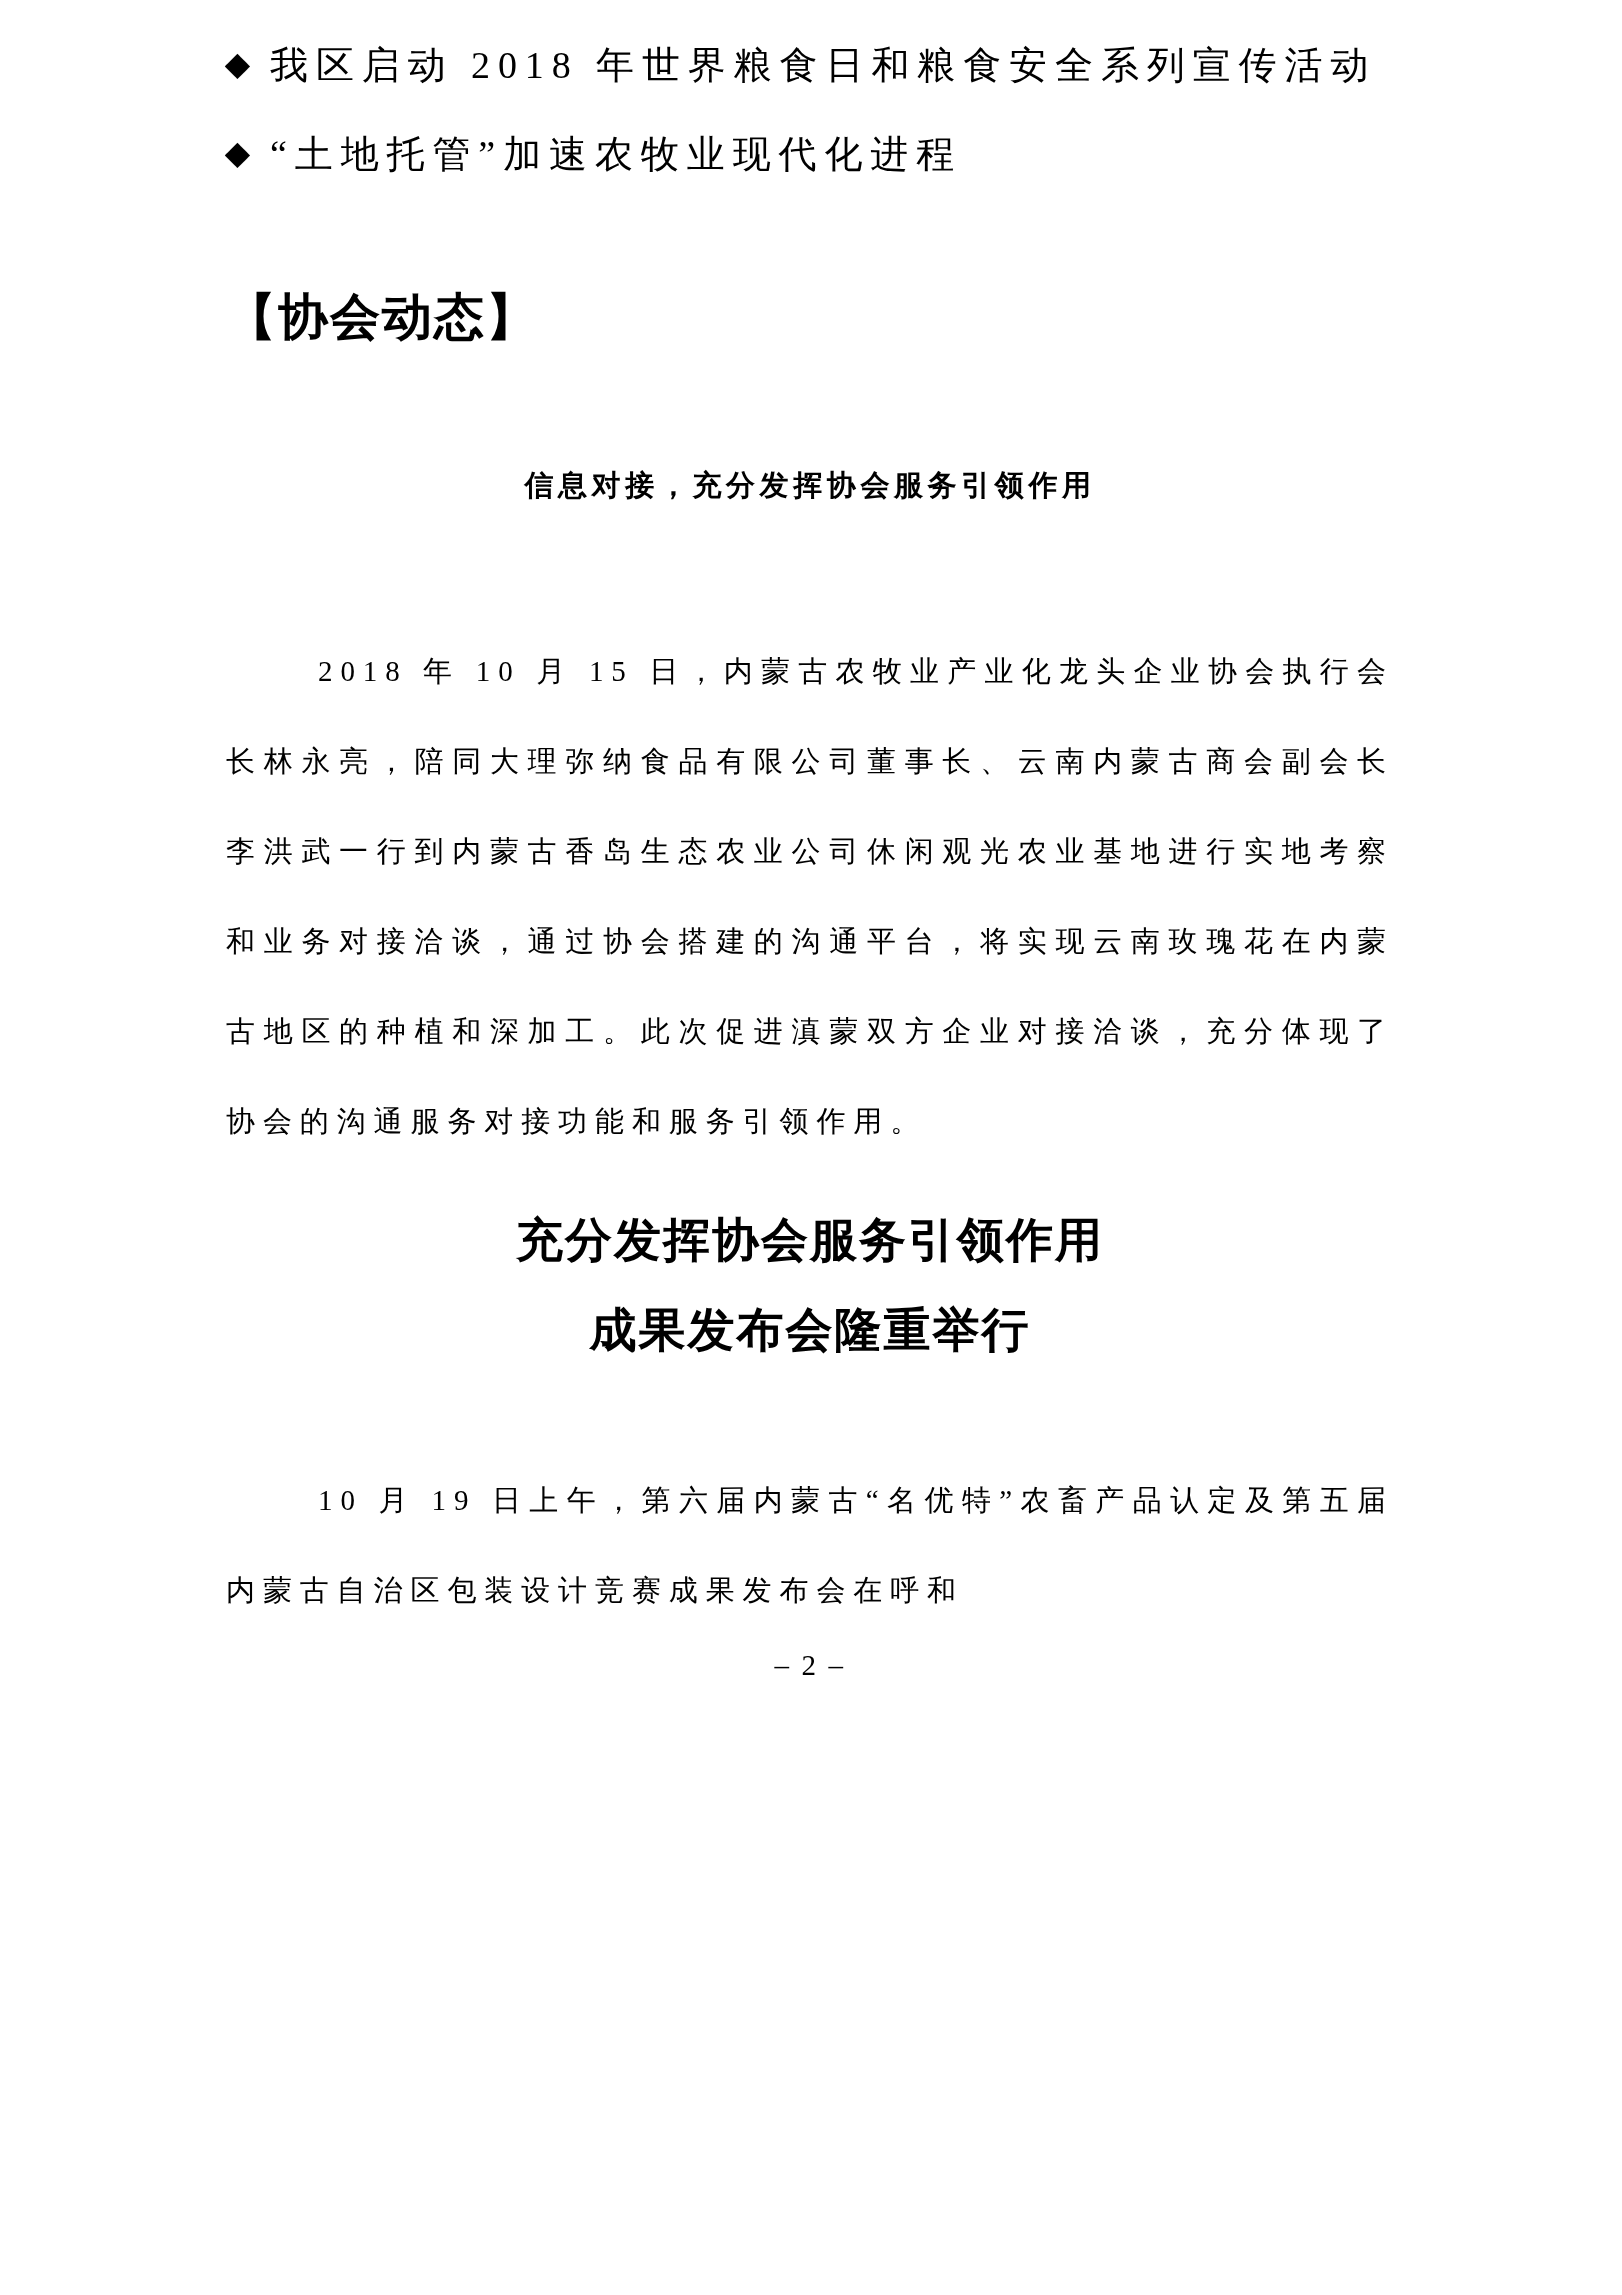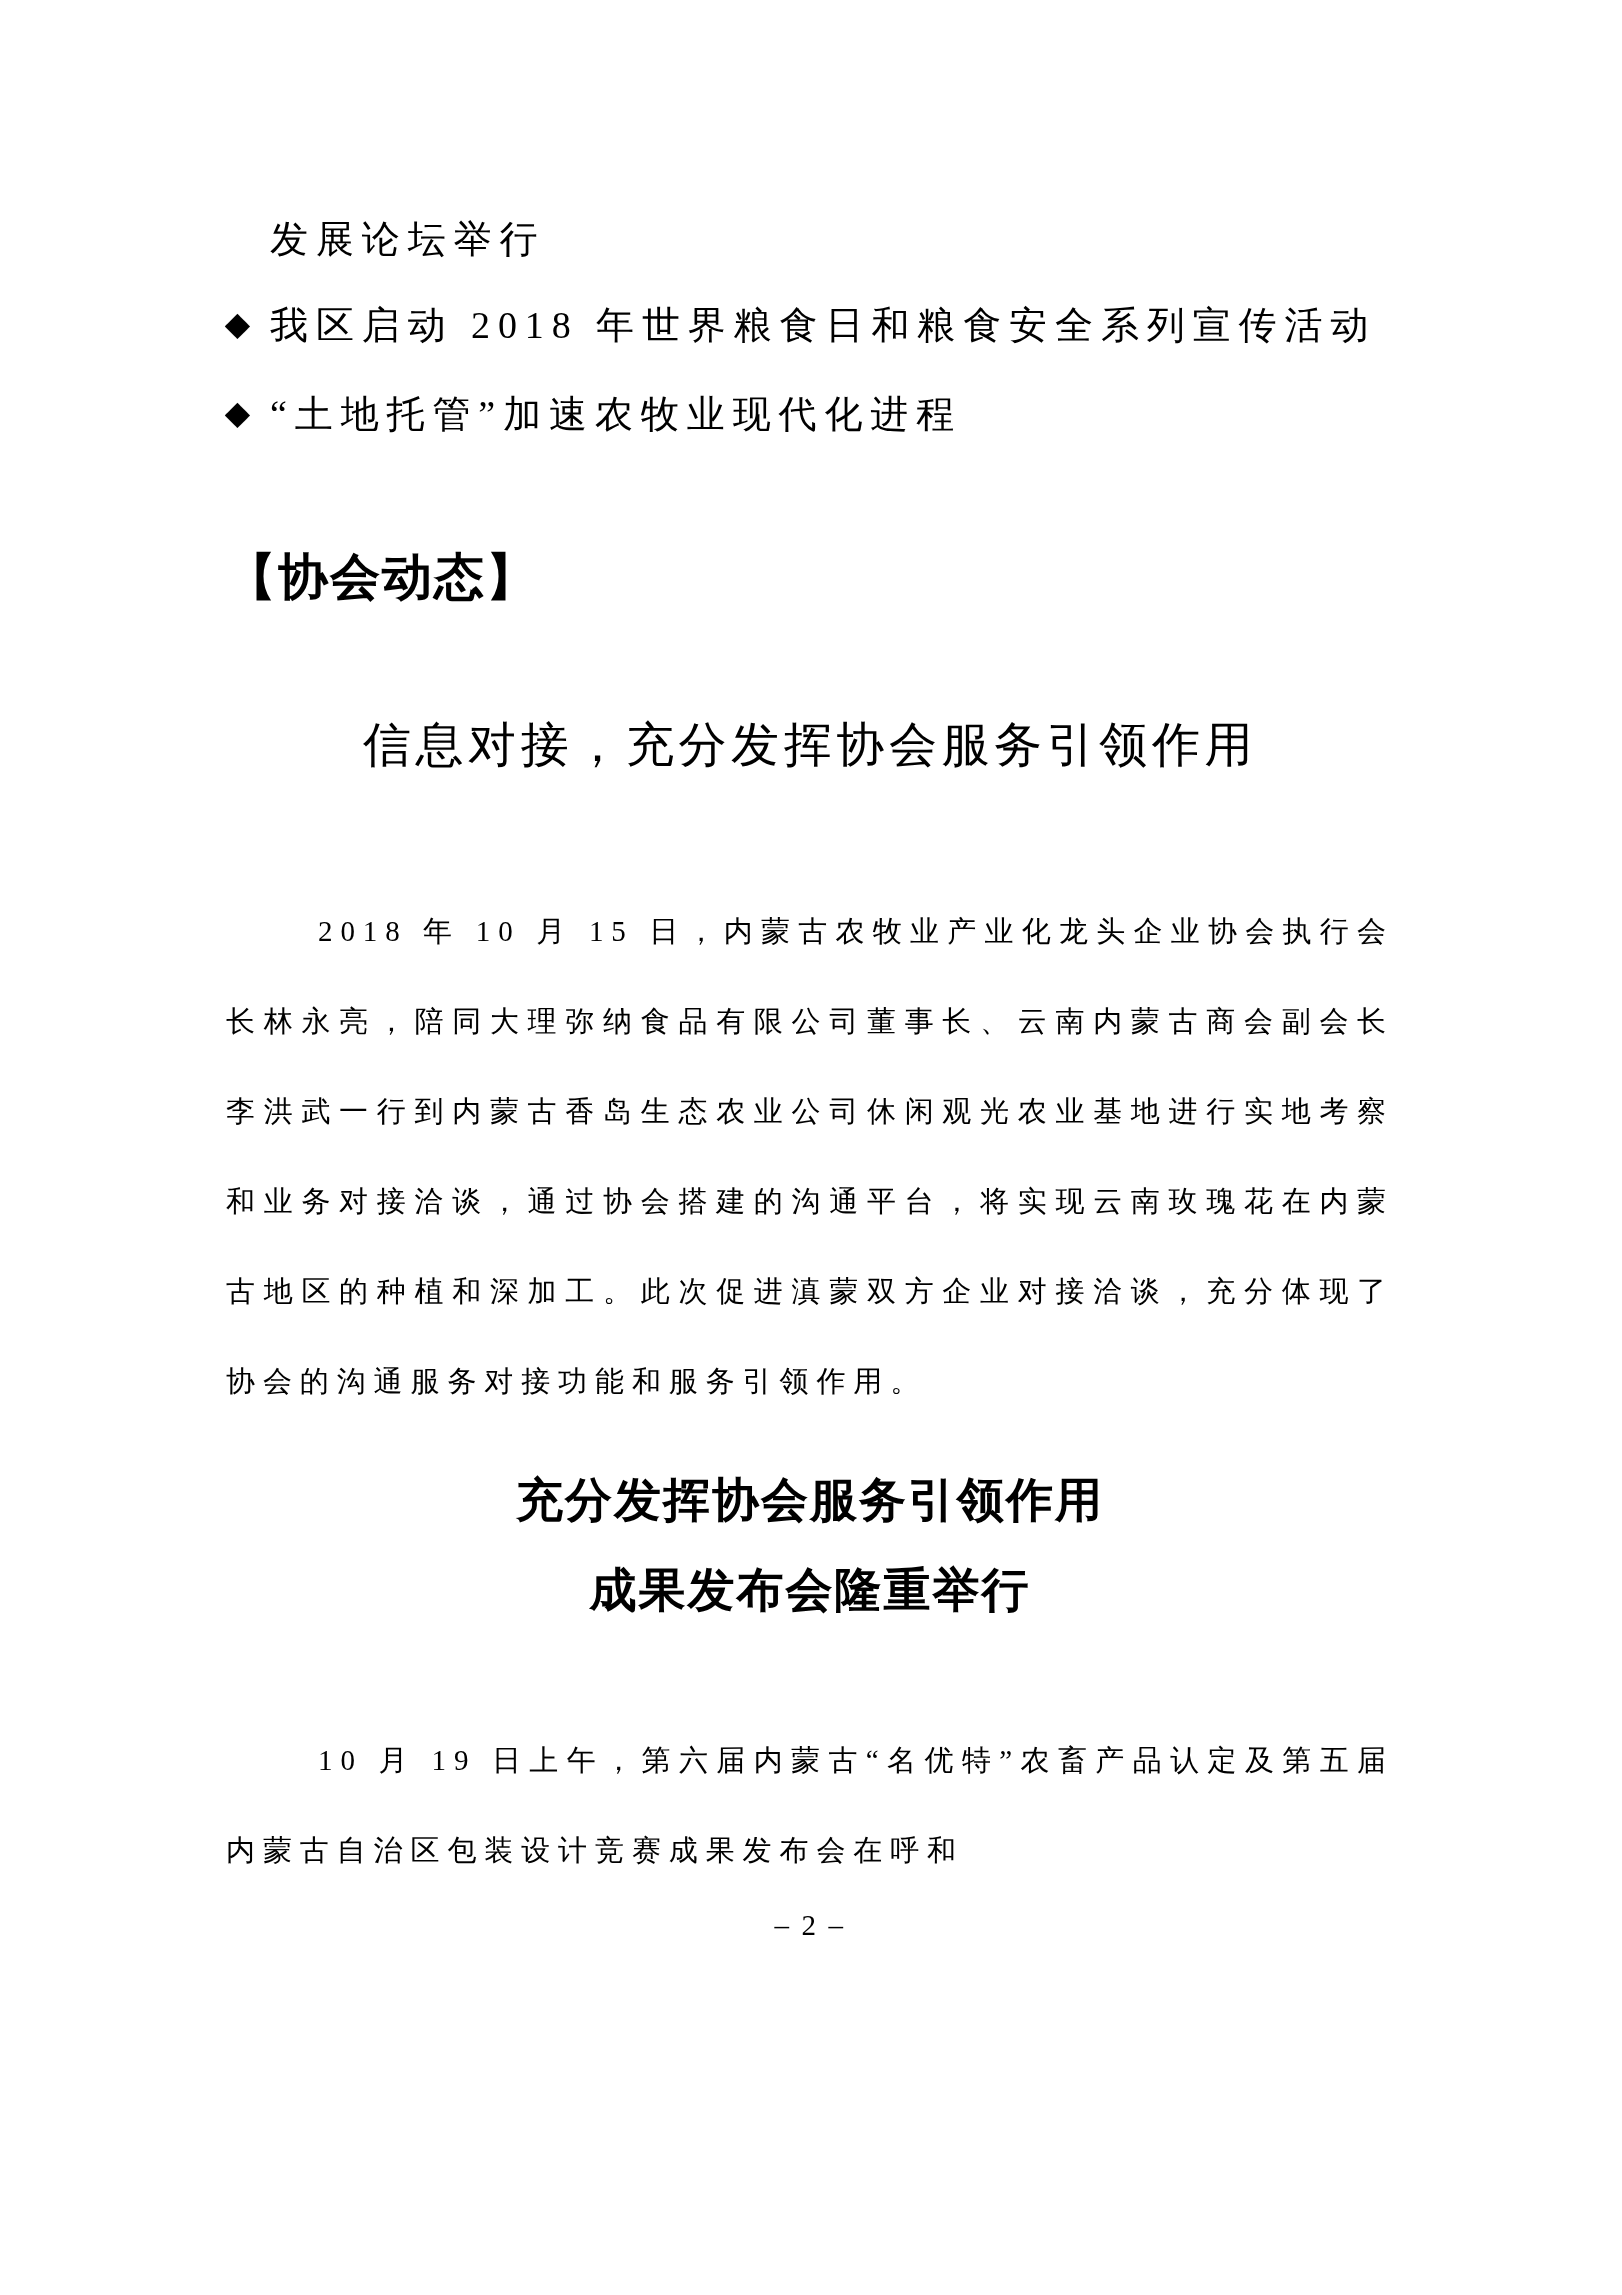--- a/index.html
+++ b/index.html
@@ -57,22 +57,22 @@
     font-size: 50px;
     line-height: 47px;
     letter-spacing: 2px;
   }
 
   
   .article1-title {
     margin-top: 119px;
     text-align: center;
     font-family: "Liberation Sans", "DejaVu Sans", sans-serif;
-    font-weight: 400;
-    font-size: 48px;
+    font-weight: 700;
+    font-size: 29px;
     line-height: 50px;
     letter-spacing: 4.6px;
   }
   .body-para {
     font-size: 29px;
     line-height: 90px;
     letter-spacing: 7.9px;
     text-align: justify;
     text-indent: 92px;
   }
@@ -99,21 +99,20 @@
     line-height: 39px;
     letter-spacing: 2.6px;
   }
 </style>
 </head>
 <body>
 
 <div class="page">
   <div class="content">
 
-    <div class="toc-cont">发展论坛举行</div>
 
     <div class="toc-item toc-item-1">
       <span class="diamond">◆</span>
       <span>我区启动 2018 年世界粮食日和粮食安全系列宣传活动</span>
     </div>
 
     <div class="toc-item toc-item-2">
       <span class="diamond">◆</span>
       <span>“土地托管”加速农牧业现代化进程</span>
     </div>

